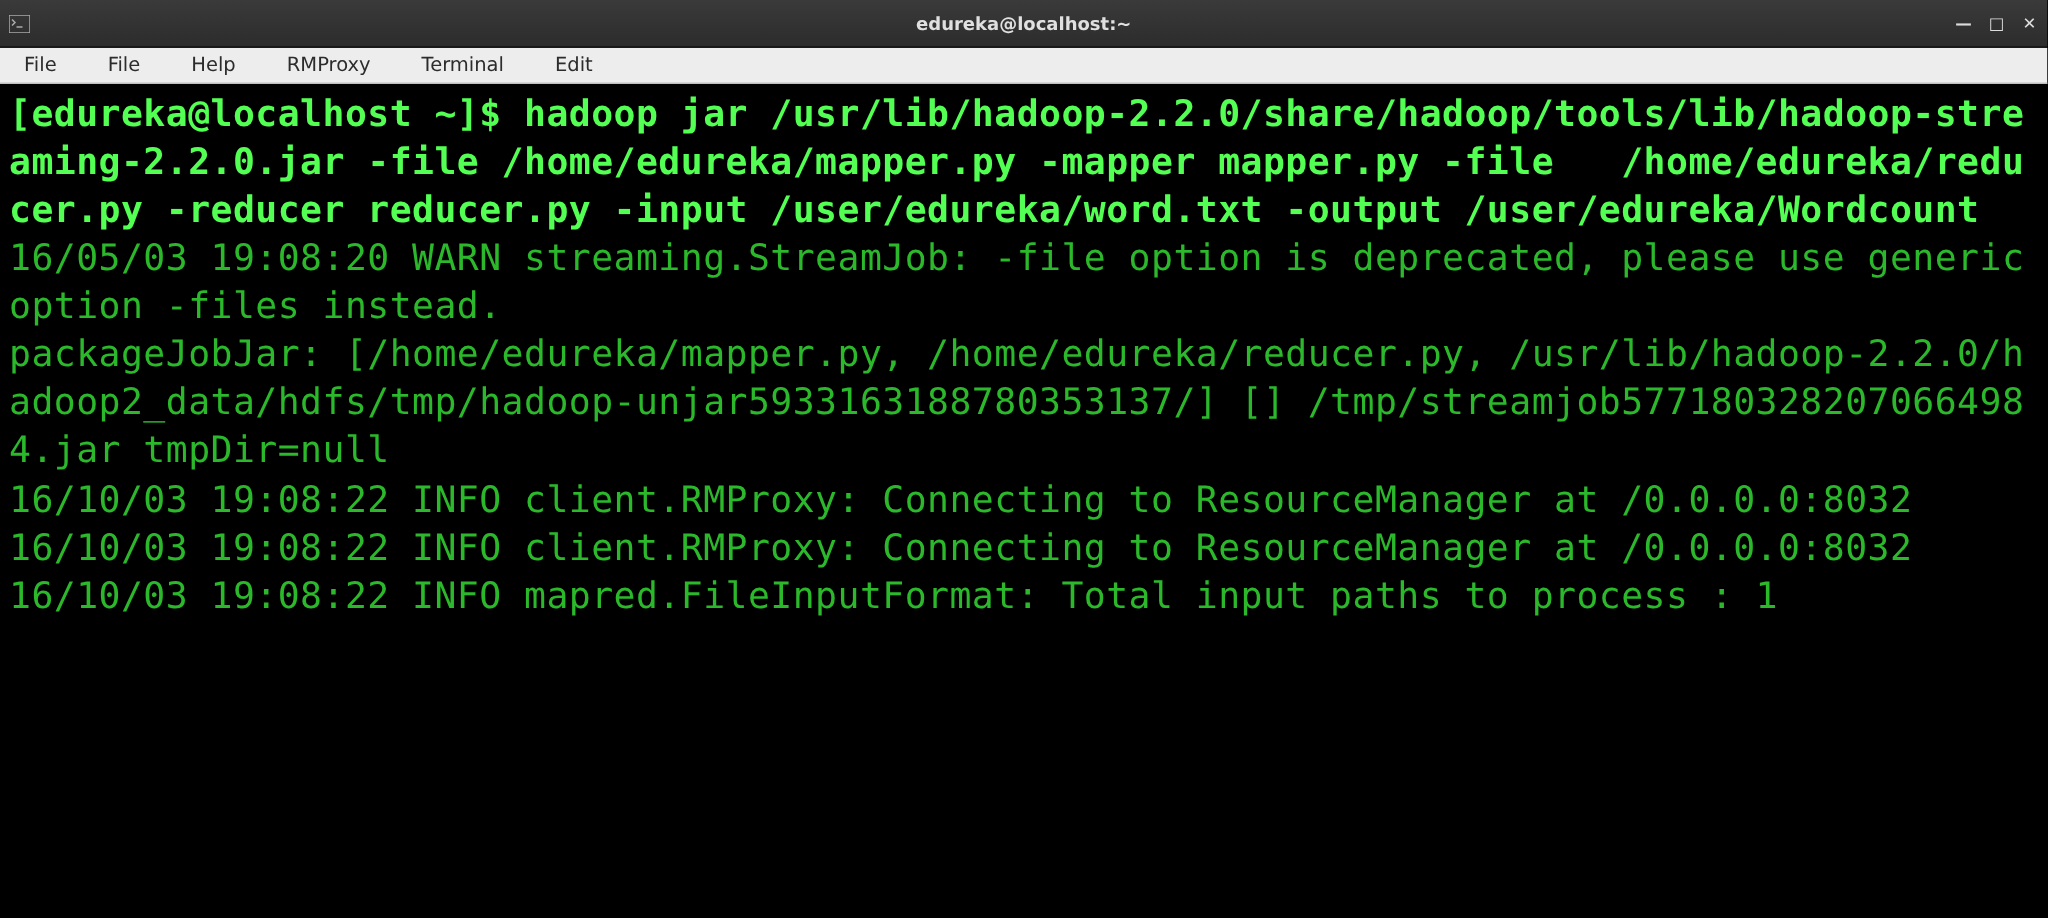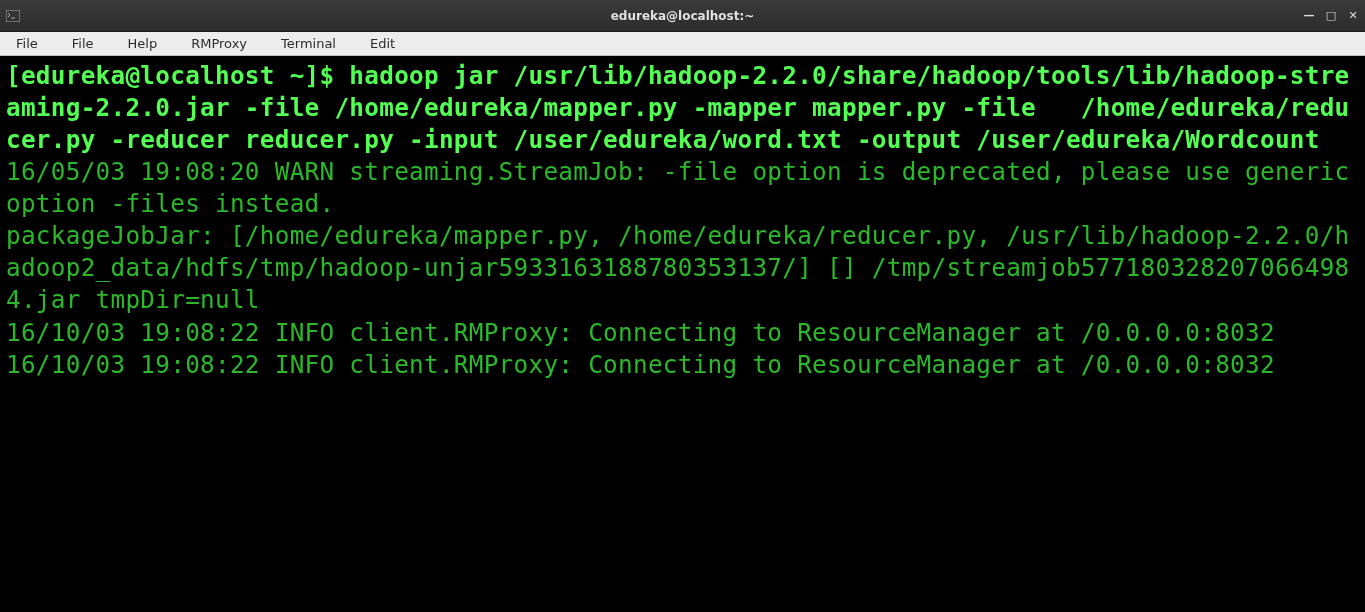--- a/index.html
+++ b/index.html
@@ -128,13 +128,14 @@
   <span class="menu-item">Terminal</span>
   <span class="menu-item">Edit</span>
 </div>
 
 <div class="terminal-body">
   <div class="term-line"><span class="prompt">[edureka@localhost ~]$ </span><span class="command">hadoop jar /usr/lib/hadoop-2.2.0/share/hadoop/tools/lib/hadoop-streaming-2.2.0.jar -file /home/edureka/mapper.py -mapper mapper.py -file   /home/edureka/reducer.py -reducer reducer.py -input /user/edureka/word.txt -output /user/edureka/Wordcount</span></div>
   <div class="term-line output">16/05/03 19:08:20 WARN streaming.StreamJob: -file option is deprecated, please use generic option -files instead.</div>
   <div class="term-line output">packageJobJar: [/home/edureka/mapper.py, /home/edureka/reducer.py, /usr/lib/hadoop-2.2.0/hadoop2_data/hdfs/tmp/hadoop-unjar5933163188780353137/] [] /tmp/streamjob5771803282070664984.jar tmpDir=null</div>
   <div class="term-line output">16/10/03 19:08:22 INFO client.RMProxy: Connecting to ResourceManager at /0.0.0.0:8032</div>
   <div class="term-line output">16/10/03 19:08:22 INFO client.RMProxy: Connecting to ResourceManager at /0.0.0.0:8032</div>
+  <div class="term-line output">16/10/03 19:08:22 INFO mapred.FileInputFormat: Total input paths to process : 1</div>
 </div>
 
 </body></html>

